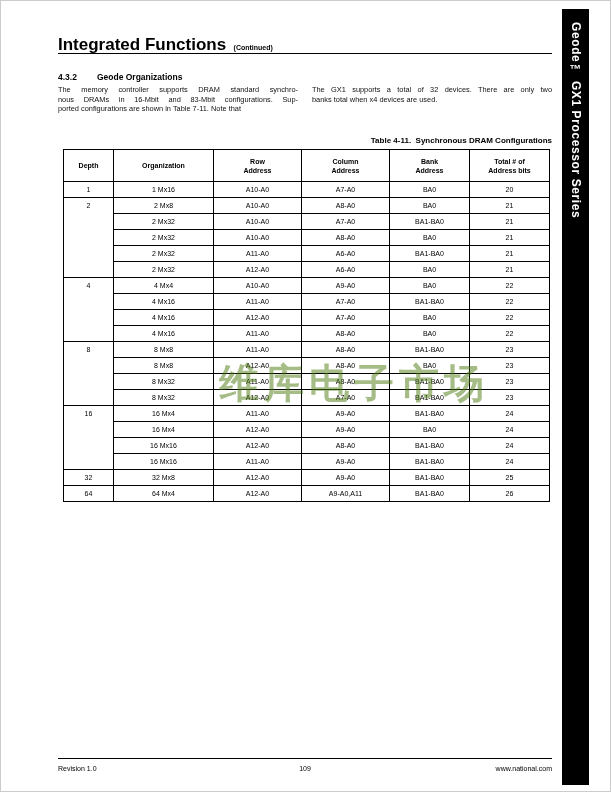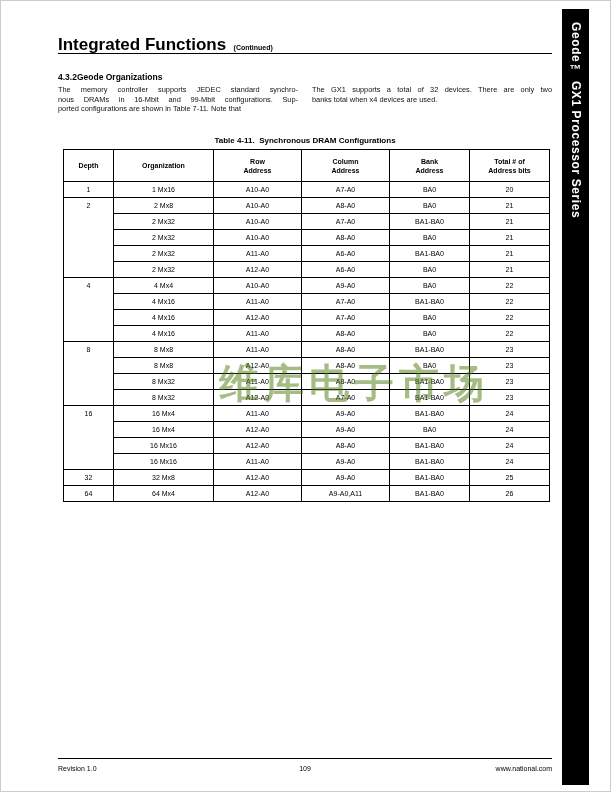--- a/index.html
+++ b/index.html
@@ -18,30 +18,30 @@
     writing-mode:vertical-rl; color:#fff; font-weight:bold; font-size:12px;
     letter-spacing:0.6px; padding-top:13px; white-space:nowrap;
   }
   
   .page-header { position:absolute; left:57px; top:34px; width:494px; }
   .hdr-title { font-size:17px; font-weight:bold; color:#000; }
   .hdr-cont  { font-size:7px; font-weight:bold; color:#000; margin-left:3px; }
   .hr { position:absolute; left:57px; top:52px; width:494px; height:1px; background:#000; }
   
   .section-heading { position:absolute; left:57px; top:71px; font-size:8.5px; font-weight:bold; color:#000; }
-  .sec-num { margin-right:0; }
+  .sec-num { margin-right:20px; }
   
   .columns { position:absolute; left:57px; top:84px; width:494px; display:flex; }
   .col { width:240px; font-size:7.4px; line-height:9.7px; color:#111; }
   .col-left { margin-right:14px; }
   .tline { text-align:justify; text-align-last:justify; }
   .tline.last { text-align-last:left; }
   
   .caption {
-    position:absolute; left:57px; top:135px; width:494px; text-align:center;
+    position:absolute; left:57px; top:135px; width:494px; text-align:right;
     font-weight:bold; font-size:8px; color:#000; white-space:pre;
   }
   
   .dram-table {
     position:absolute; left:62px; top:148px; width:486px;
     border-collapse:collapse; table-layout:fixed;
   }
   .dram-table th, .dram-table td {
     border:1px solid #000; text-align:center; vertical-align:middle;
     font-size:7px; padding:0 2px; color:#000;
@@ -75,22 +75,22 @@
     <span class="hdr-cont">(Continued)</span>
   </div>
   <div class="hr"></div>
 
   <div class="section-heading">
     <span class="sec-num">4.3.2</span><span>Geode Organizations</span>
   </div>
 
   <div class="columns">
     <div class="col col-left" id="col-left">
-        <div class="tline">The memory controller supports JEDEC standard synchro-</div>
-        <div class="tline">nous DRAMs in 16-Mbit and 99-Mbit configurations. Sup-</div>
+        <div class="tline">The memory controller supports DRAM standard synchro-</div>
+        <div class="tline">nous DRAMs in 16-Mbit and 83-Mbit configurations. Sup-</div>
         <div class="tline last">ported configurations are shown in Table 7-11. Note that</div>
       </div>
     <div class="col" id="col-right">
         <div class="tline">The GX1 supports a total of 32 devices. There are only two</div>
         <div class="tline last">banks total when x4 devices are used.</div>
       </div>
   </div>
 
   <div class="caption">Table 4-11.  Synchronous DRAM Configurations</div>
 

